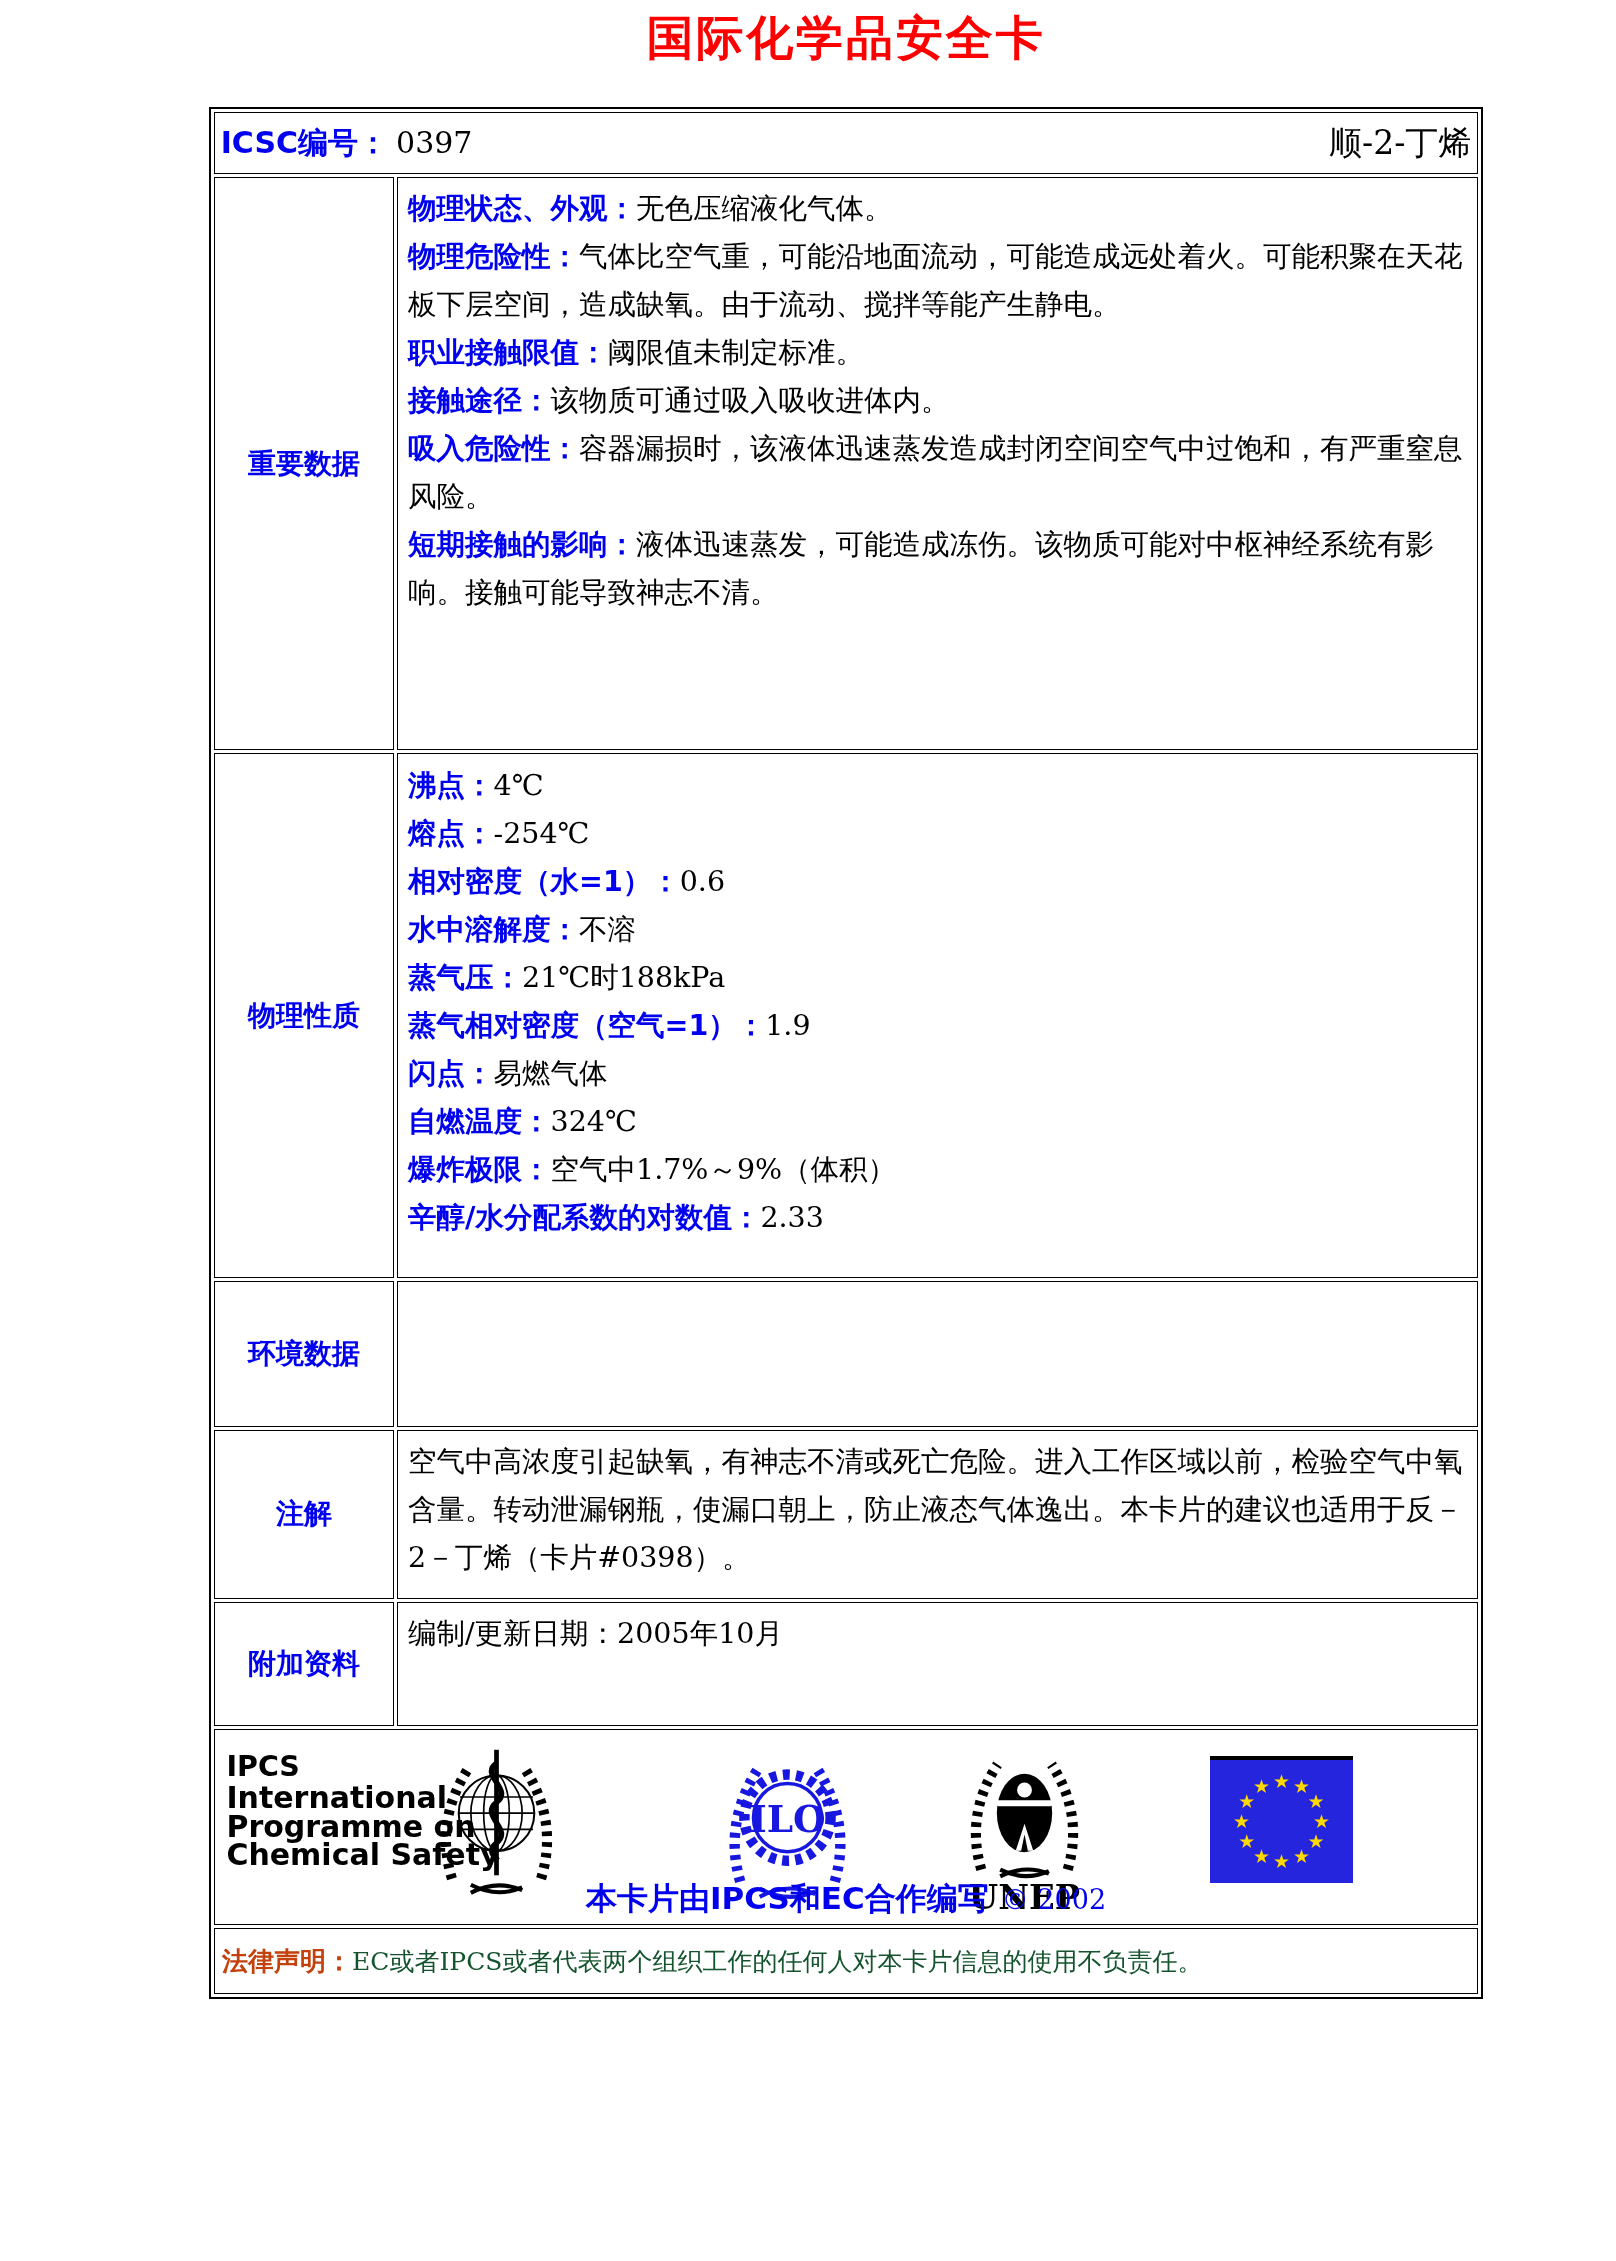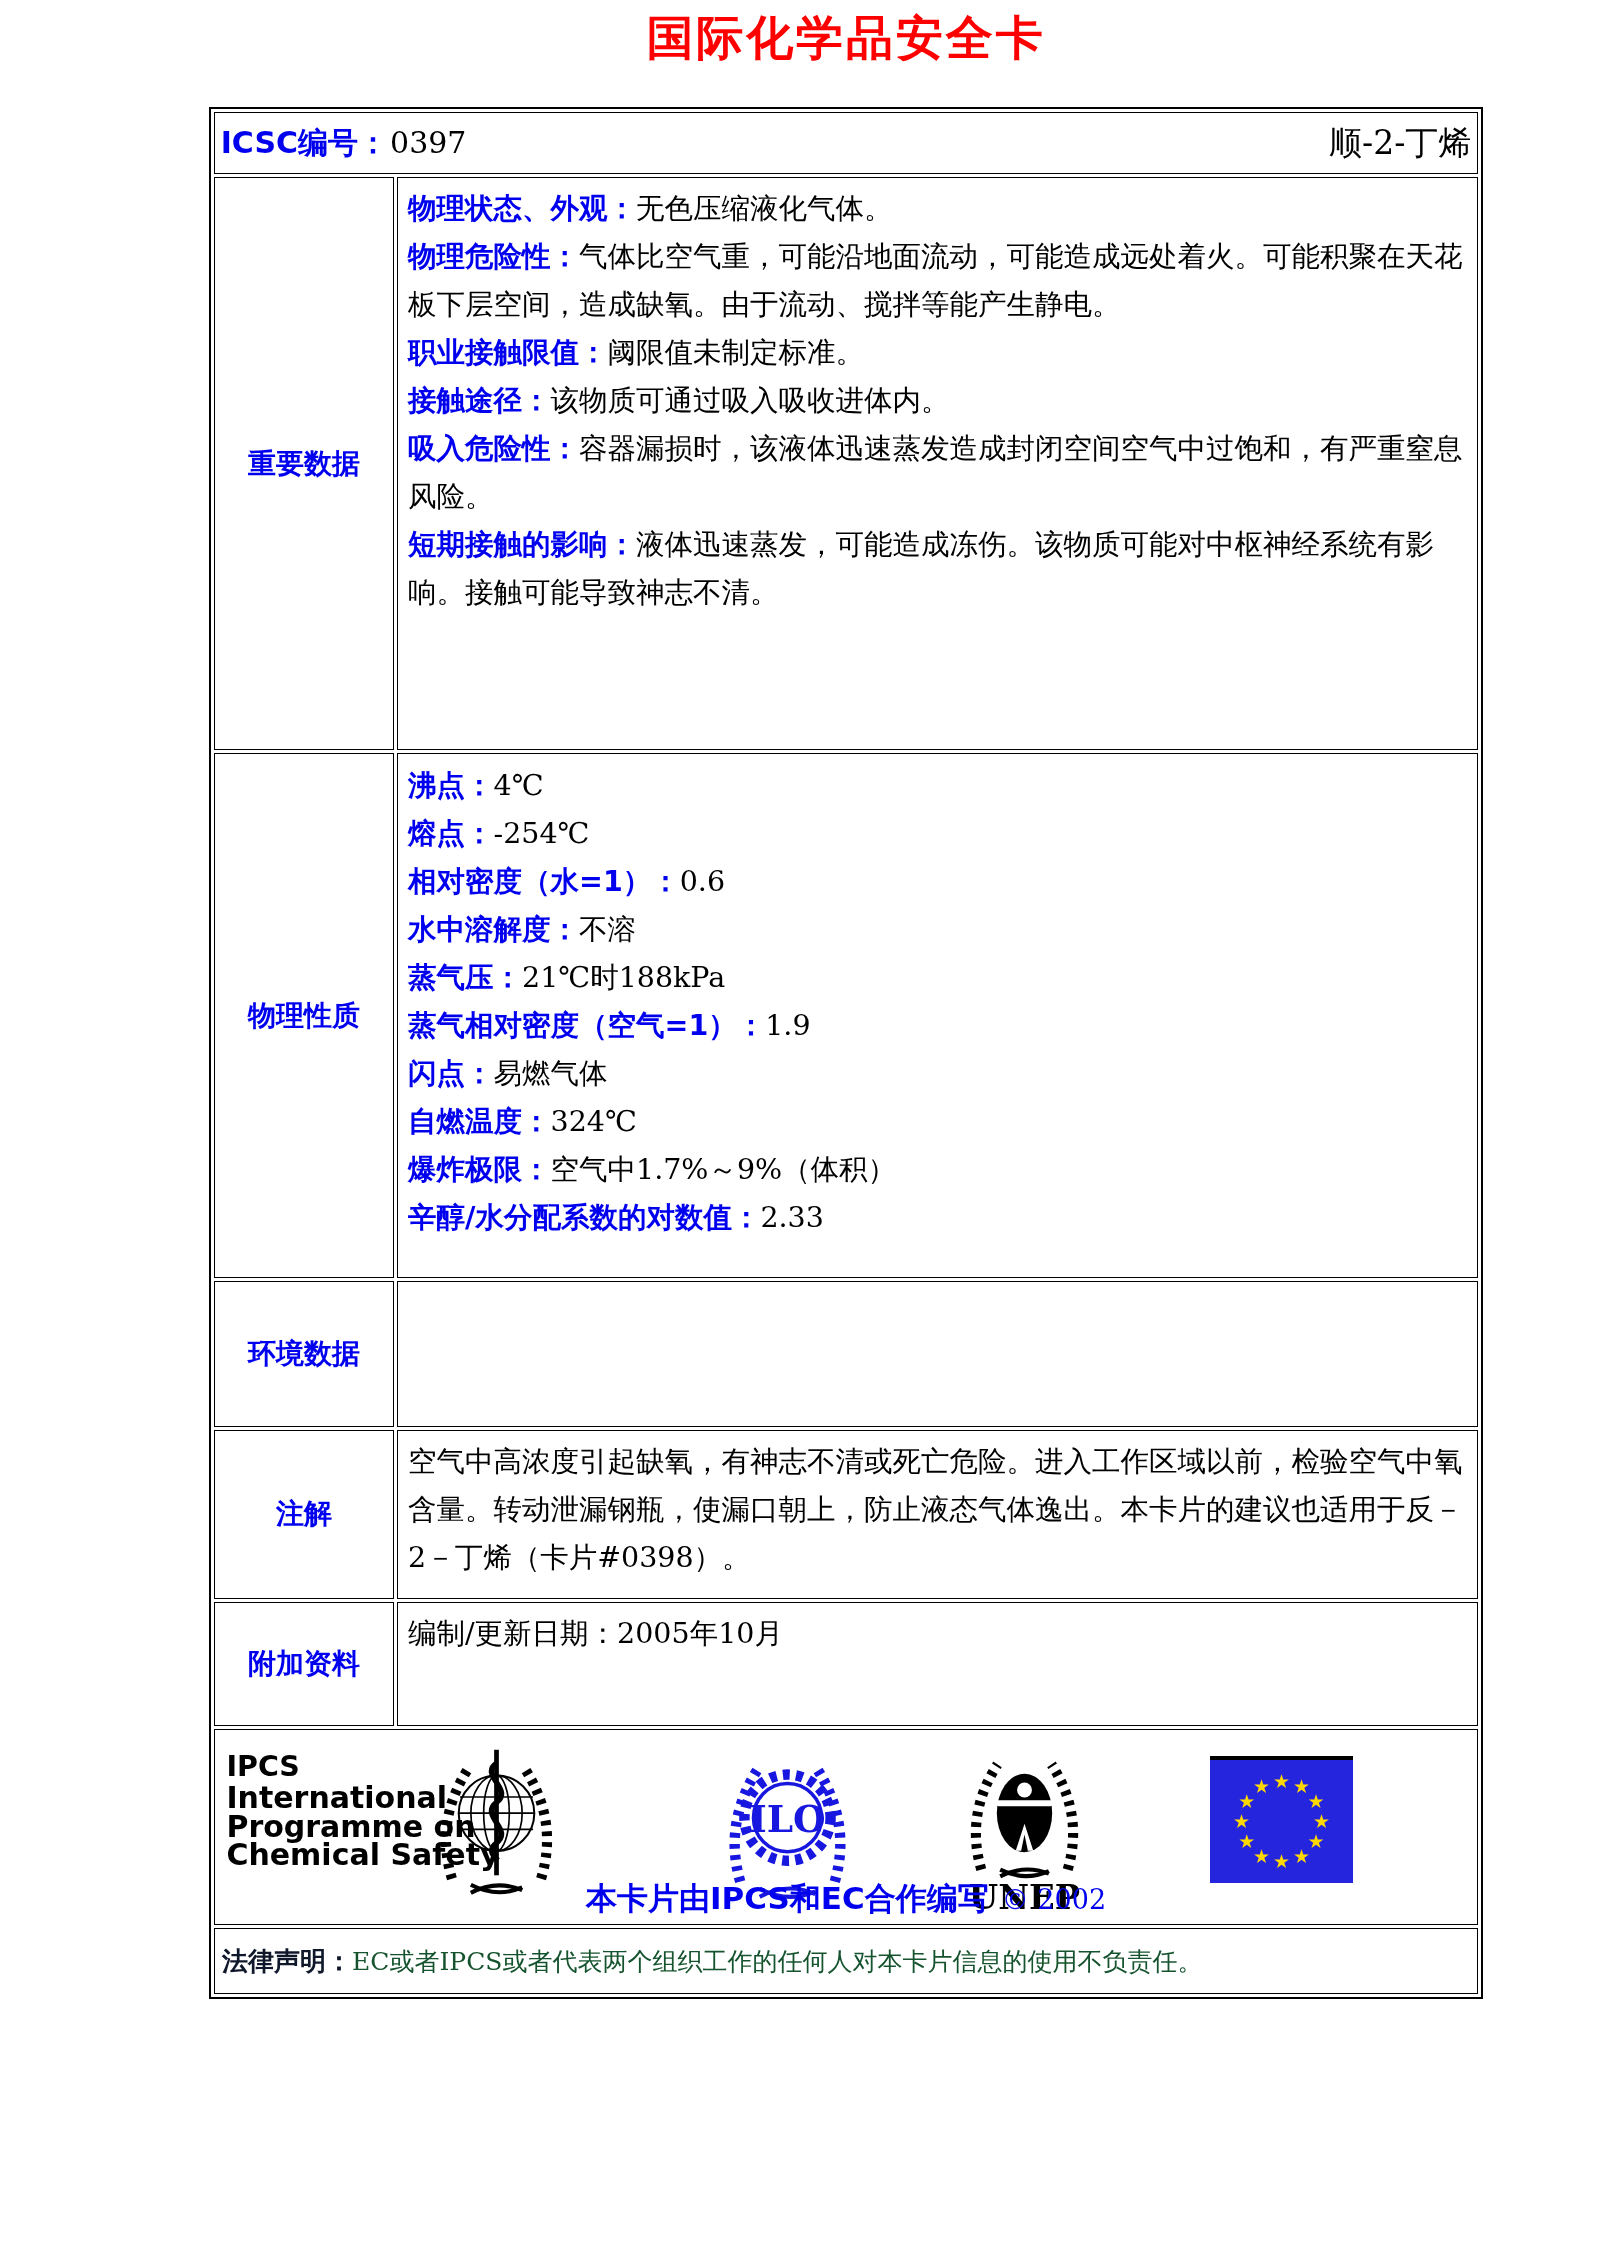--- a/index.html
+++ b/index.html
@@ -8,21 +8,21 @@
   .title{margin:0;padding-top:7.1px;margin-left:209px;width:1274px;text-align:center;
          font-family:"DejaVu Serif","Liberation Serif",serif;font-weight:bold;
          font-size:47px;color:#fe0000;letter-spacing:2.9px;}
   table.card{margin-left:209px;margin-top:37px;width:1274px;table-layout:fixed;
              border:2.9px solid #000;border-collapse:separate;border-spacing:3.6px;background:#fff;}
   td{border:1.4px solid #000;background:#fff;}
   
   td.hdr{height:60px;padding:0 5.7px;}
   .hdr-flex{display:flex;justify-content:space-between;align-items:center;height:100%;}
   .hdr-label{color:#0000ee;font-weight:bold;font-size:30px;}
-  .hdr-num{color:#000;font-family:"DejaVu Serif","Liberation Serif",serif;font-size:30px;margin-left:2px;}
+  .hdr-num{color:#000;font-family:"DejaVu Serif","Liberation Serif",serif;font-size:30px;margin-left:8px;}
   .hdr-chem{color:#000;font-family:"DejaVu Serif","Liberation Serif",serif;font-size:33px;}
   
   td.lbl{text-align:center;vertical-align:middle;color:#0000ee;font-weight:bold;font-size:28px;}
   
   td.cnt{vertical-align:top;padding:7.1px 10px 4.3px 10px;}
   td.cnt p{margin:0;font-size:28.5px;line-height:48px;text-align:left;}
   .f{color:#0000ee;font-weight:bold;}
   .v{color:#000;font-family:"DejaVu Serif","Liberation Serif",serif;font-weight:normal;}
   .h-important{height:560px;}
   .h-physical{height:511px;}
@@ -42,21 +42,21 @@
   .unep-logo{position:absolute;left:742px;top:4.3px;}
   .eu-flag{position:absolute;left:995px;top:24px;width:143px;height:123px;
            background:#2525dd;border-top:4.3px solid #000;}
   .eu-flag .star{position:absolute;left:50%;top:50%;color:#ffd800;font-size:19px;line-height:0;
            transform:translate(-50%,-50%) rotate(var(--a)) translateY(-40px) rotate(calc(-1 * var(--a)));}
   .caption-line{position:absolute;left:0;bottom:2.9px;width:100%;text-align:center;}
   .caption-main{color:#0000ee;font-weight:bold;font-size:31px;}
   .caption-copy{color:#0000ee;font-family:"DejaVu Serif","Liberation Serif",serif;font-size:27px;margin-left:13px;}
   
   td.legal{height:64px;vertical-align:middle;padding:0 7.1px;}
-  .legal-label{color:#0f172a;font-weight:bold;font-size:26px;}
+  .legal-label{color:#c2410c;font-weight:bold;font-size:26px;}
   .legal-text{color:#14532d;font-family:"DejaVu Serif","Liberation Serif",serif;font-size:25px;}
 </style>
 </head>
 <body>
 
 <div class="page">
 
   <h1 class="title">国际化学品安全卡</h1>
 
   <table class="card">

